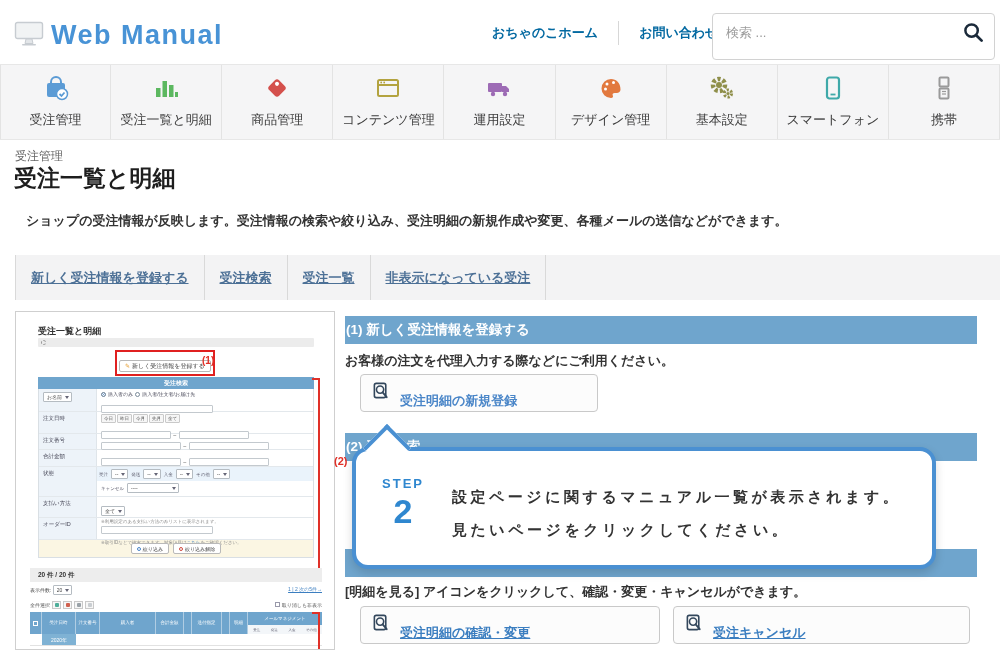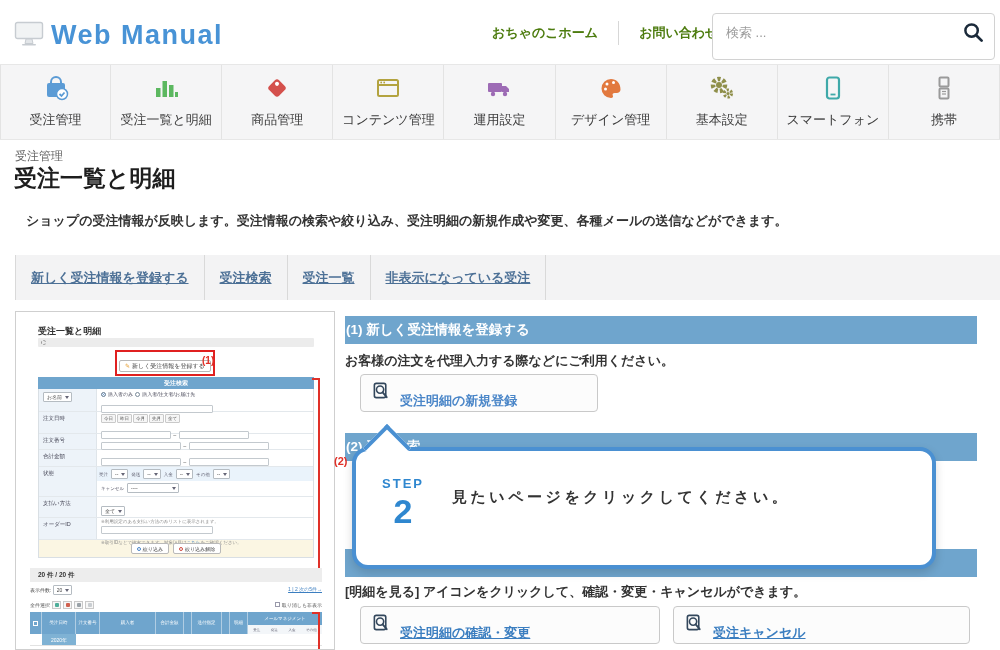--- a/index.html
+++ b/index.html
@@ -5,21 +5,21 @@
   * { margin:0; padding:0; box-sizing:border-box; }
   html,body { background:#fff; }
   body { font-family:"Liberation Sans","DejaVu Sans",sans-serif; }
   #app { position:relative; width:1000px; height:650px; background:#fff; overflow:hidden; }
 
   
   .tagline { position:absolute; left:15px; top:6px; font-size:11px; font-weight:bold; color:#4a4a4a; letter-spacing:.5px; }
   .logo-row { position:absolute; left:14px; top:20px; display:flex; align-items:center; gap:7px; }
   .logo-text { font-size:27px; font-weight:bold; color:#4893d6; letter-spacing:1.5px; }
   .header-links { position:absolute; left:492px; top:20px; height:26px; display:flex; align-items:center; gap:20px; }
-  .header-link { font-size:13px; font-weight:bold; color:#4d7c0f; text-decoration:none; cursor:pointer; }
+  .header-link { font-size:13px; font-weight:bold; color:#0369a1; text-decoration:none; cursor:pointer; }
   .vdivider { width:1px; height:24px; background:#d7d7d7; }
   .search-box { position:absolute; left:712px; top:13px; width:283px; height:47px; border:1px solid #d2d2d2; border-radius:4px; background:#fff; }
   .search-box input { position:absolute; left:0; top:0; width:240px; height:36px; border:none; outline:none; padding-left:13px; font-size:13px; color:#333; background:transparent; font-family:inherit; }
   .search-box input::placeholder { color:#9a9a9a; }
   .search-ic { position:absolute; right:10px; top:8px; cursor:pointer; }
 
   
   .nav { position:absolute; left:0; top:64px; width:1000px; height:76px; display:grid; grid-template-columns:repeat(9,1fr); background:#f5f5f6; border-top:1px solid #e7e7e7; border-bottom:1px solid #e7e7e7; }
   .nav-item { border-right:1px solid #e3e3e3; display:flex; flex-direction:column; align-items:center; justify-content:center; gap:6px; cursor:pointer; }
   .nav-item:first-child { border-left:1px solid #e3e3e3; }
@@ -275,20 +275,21 @@
     <span class="lbl u">受注キャンセル</span>
   </div>
 
   <div class="tooltip">
     <div class="tip-inner">
       <div class="step-col">
         <div class="step-lbl">STEP</div>
         <div class="step-num">2</div>
       </div>
       <div class="tip-text">
+        <div>設定ページに関するマニュアル一覧が表示されます。</div>
         <div>見たいページをクリックしてください。</div>
       </div>
     </div>
   </div>
 
   <div class="marker2">(2)</div>
 
   <div class="thumb">
     <div class="t-title">受注一覧と明細</div>
     <div class="t-toolbar">

